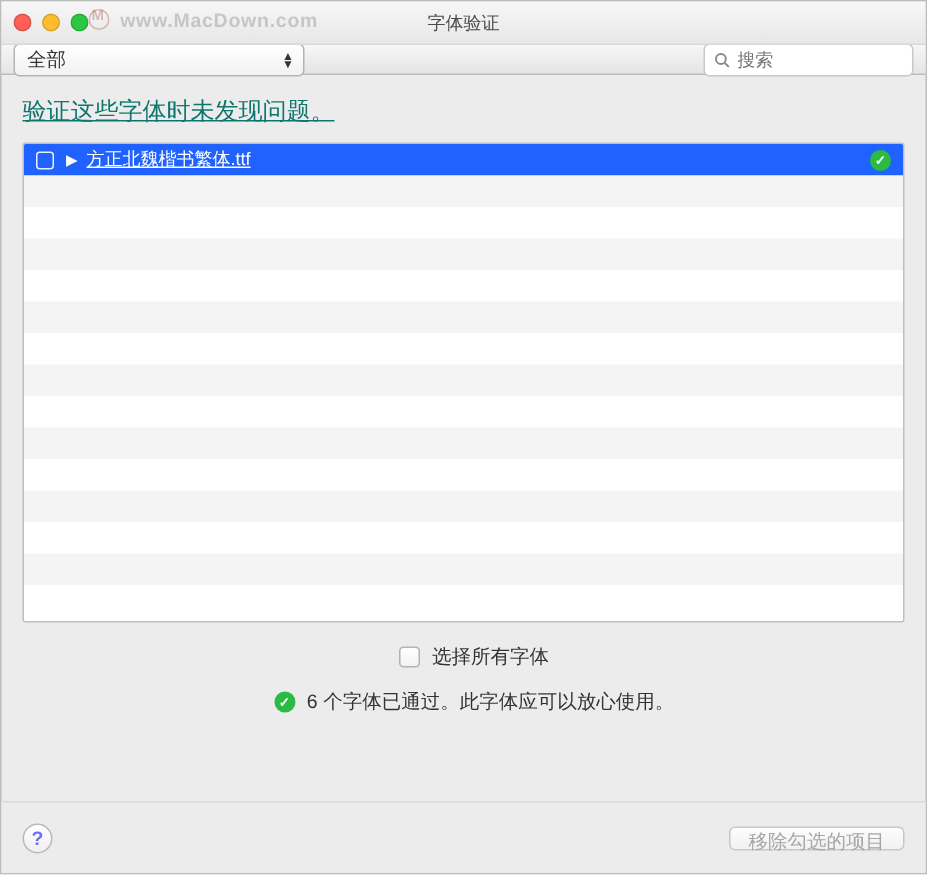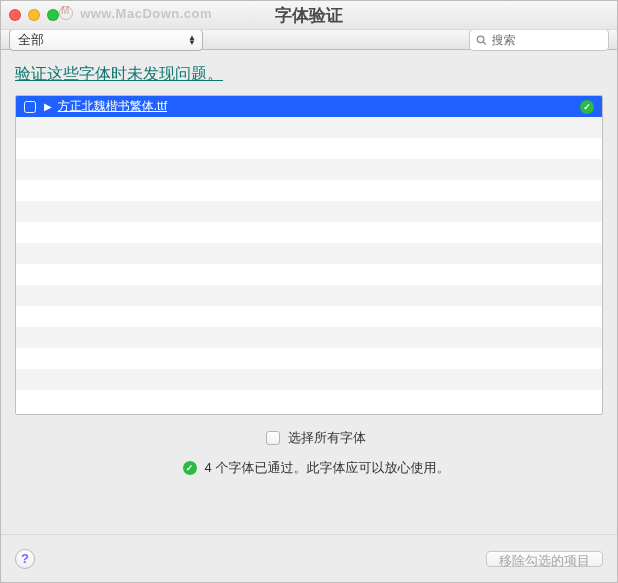--- a/index.html
+++ b/index.html
@@ -4,21 +4,21 @@
 <style>
   * { box-sizing: border-box; margin: 0; padding: 0; }
   body { font-family: -apple-system, "Helvetica Neue", Arial, sans-serif; font-size: 13px; color: #333; background: #fff; width: 618px; height: 583px; overflow: hidden; }
   .window { width: 618px; height: 583px; background: #ececec; border: 1px solid #bcbcbc; display: flex; flex-direction: column; }
   .titlebar { height: 22px; display: flex; align-items: center; padding: 14px 8px; border-bottom: 1px solid #d9d9d9; background: linear-gradient(#f7f7f7,#e7e7e7); position: relative; }
   .tl-buttons { display: flex; gap: 7px; }
   .tl-btn { width: 12px; height: 12px; border-radius: 50%; border: 0.5px solid rgba(0,0,0,0.15); }
   .tl-close { background: #ff5f57; }
   .tl-min   { background: #ffbd2e; }
   .tl-zoom  { background: #28c940; }
-  .tl-title { position: absolute; left: 0; right: 0; text-align: center; font-size: 17px; color: #4a4a4a; pointer-events: none; font-weight: bold; }
+  .tl-title { position: absolute; left: 0; right: 0; text-align: center; font-size: 12px; color: #4a4a4a; pointer-events: none; }
   .watermark { position: absolute; left: 58px; top: 3px; font-size: 13px; font-weight: 600; color: rgba(120,120,120,0.35); letter-spacing: 0.5px; pointer-events: none; }
   .watermark-icon { display:inline-block; width:14px; height:14px; border:1.5px solid rgba(160,80,60,0.35); border-radius:50%; position:relative; top:2px; margin-right:3px;}
   .watermark-icon::before { content:"M"; position:absolute; left:1px; top:-2px; font-size:10px; color:rgba(160,80,60,0.35); font-weight:bold;}
   .toolbar { height: 20px; display: flex; align-items: center; padding: 4px 8px; gap: 0; border-bottom: 1px solid #bcbcbc; background: linear-gradient(#f7f7f7,#e4e4e4); }
   .dropdown { flex: 0 0 194px; height: 22px; background: linear-gradient(#ffffff,#f2f2f2); border: 1px solid #b4b4b4; border-radius: 4px; display: flex; align-items: center; justify-content: space-between; padding: 0 6px 0 8px; font-size: 13px; color: #333; }
   .dd-arrows { display:flex; flex-direction:column; line-height:5px; font-size:8px; color:#333; transform: translateY(0px);}
   .spacer { flex: 1; }
   .search { flex: 0 0 140px; height: 22px; background: #fff; border: 1px solid #c8c8c8; border-radius: 4px; display: flex; align-items: center; padding: 0 6px; gap: 5px; }
   .search svg { width: 12px; height: 12px; stroke:#8a8a8a; stroke-width:2; fill:none;}
   .search input { border: none; outline: none; background: transparent; font-size: 12px; color: #ec4899; width: 100%; }
@@ -107,21 +107,21 @@
         <div class="row"></div>
       </div>
 
     <div class="below">
       <label class="check-line">
         <span class="mac-checkbox"></span>
         <span>选择所有字体</span>
       </label>
       <div class="pass-line">
         <span class="pass-icon"></span>
-        <span>4 个字体已通过。此字体应可以放心使用。</span>
+        <span>6 个字体已通过。此字体应可以放心使用。</span>
       </div>
     </div>
   </div>
 
   <div class="footer">
     <div class="help">?</div>
     <div class="spacer"></div>
     <button class="remove-btn" disabled="">移除勾选的项目</button>
   </div>
 

